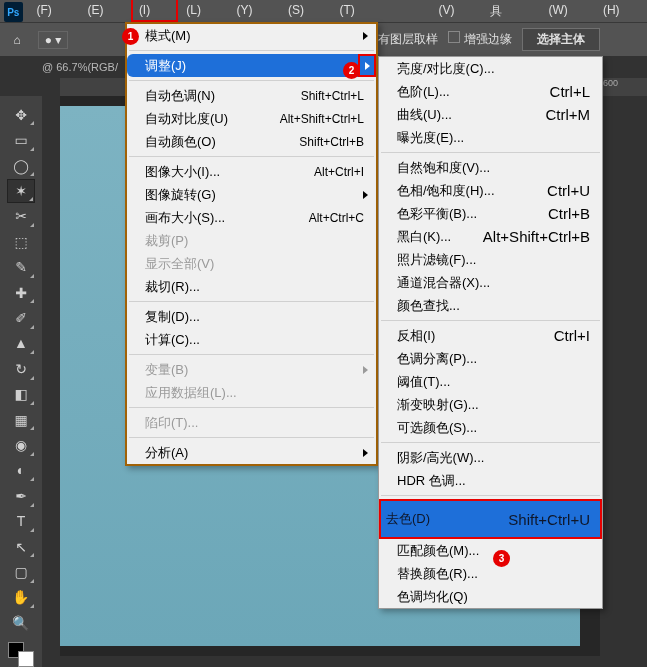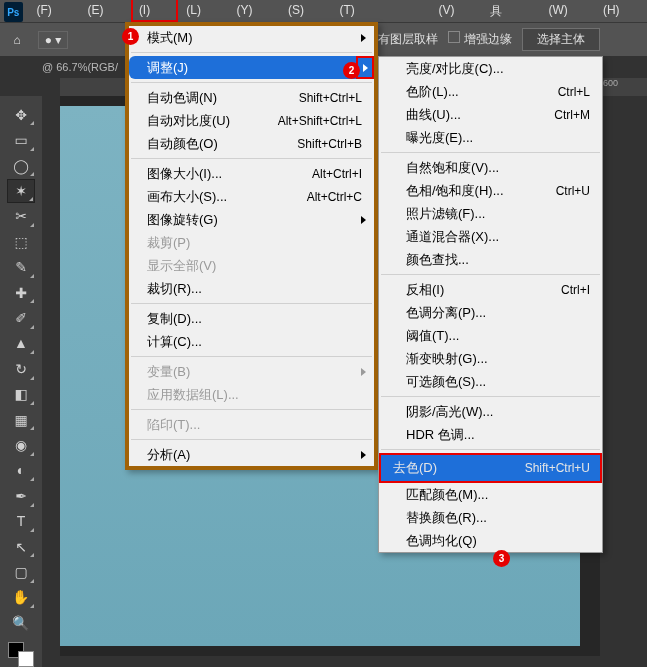--- a/index.html
+++ b/index.html
@@ -8,56 +8,56 @@
 .menubar { height: 22px; background: #535353; display: flex; align-items: flex-end; padding-left: 4px; font-size: 12px; color: #e0e0e0; }
 .menubar .logo { width: 20px; height: 20px; background: #001e36; color: #31a8ff; display: flex; align-items: center; justify-content: center; font-size: 10px; font-weight: bold; margin-right: 6px; border-radius: 2px; }
 .menubar .mitem { padding: 2px 8px; cursor: default; }
 .menubar .mitem.active { border: 2px solid #e60000; padding: 0 6px; }
 
 .optbar { height: 34px; background: #535353; border-top: 1px solid #383838; display: flex; align-items: center; padding-left: 6px; font-size: 12px; color: #e0e0e0; gap: 10px; }
 .optbar .home { width: 22px; height: 22px; display: flex; align-items: center; justify-content: center; }
 .optbar .brush { width: 30px; height: 18px; border: 1px solid #666; display: flex; align-items: center; justify-content: center; }
 .optbar .chk { width: 12px; height: 12px; border: 1px solid #888; display: inline-block; margin-right: 4px; }
 .optbar .chk.on { background: #5aa; }
-.optbar .btn { border: 1px solid #707070; padding: 2px 14px; background: #454545; }
+.optbar .btn { border: 1px solid #707070; padding: 2px 14px; background: #454545; font-weight: bold; }
 
 .doc-tab { height: 22px; background: #323232; color: #b8b8b8; font-size: 11px; display: flex; align-items: center; padding-left: 42px; }
 
 .ruler-h { position: absolute; left: 60px; right: 0; top: 78px; height: 18px; background: #424242; font-size: 9px; color: #aaa; display: flex; overflow: hidden; }
 .ruler-h span { width: 50px; flex-shrink: 0; border-left: 1px solid #666; padding-left: 2px; }
 
 .tools-col { position: absolute; left: 0; top: 56px; bottom: 0; width: 36px; background: #535353; display: flex; flex-direction: column; align-items: center; padding-top: 6px; }
 .tools-col.sec { left: 0; top: 96px; width: 42px; background: #424242; }
 .tool { width: 28px; height: 24px; margin: 1px 0; display: flex; align-items: center; justify-content: center; color: #d0d0d0; font-size: 14px; position: relative; }
 .tool.sel { background: #333; border: 1px solid #222; }
 .tool .corner { position: absolute; right: 1px; bottom: 1px; width: 0; height: 0; border-right: 4px solid #aaa; border-top: 4px solid transparent; }
 .swatches { margin-top: 6px; width: 26px; height: 26px; position: relative; }
 .swatches .fg { position: absolute; left: 0; top: 0; width: 16px; height: 16px; background: #000; border: 1px solid #888; }
 .swatches .bg { position: absolute; right: 0; bottom: 0; width: 16px; height: 16px; background: #fff; border: 1px solid #888; }
 
 .canvas { position: absolute; left: 60px; top: 96px; width: 540px; height: 560px; background: #262626; }
 .image { position: absolute; left: 0; top: 10px; width: 520px; height: 540px; background: linear-gradient(180deg,#7db3c2,#6ca7b8); }
 
 .badge { position: absolute; width: 17px; height: 17px; border-radius: 50%; background: #e60000; color: #fff; font-size: 10px; font-weight: bold; display: flex; align-items: center; justify-content: center; z-index: 50; }
 
-.image-menu { position: absolute; left: 125px; top: 22px; width: 253px; background: #f0f0f0; border: 4px solid #a16207; box-shadow: 3px 3px 6px rgba(0,0,0,.3); font-size: 13px; color: #000; z-index: 30; }
+.image-menu { position: absolute; left: 125px; top: 22px; width: 253px; background: #f0f0f0; border: 2px solid #a16207; box-shadow: 3px 3px 6px rgba(0,0,0,.3); font-size: 13px; color: #000; z-index: 30; }
 .image-menu .row { height: 23px; display: flex; align-items: center; padding: 0 12px 0 18px; position: relative; }
 .image-menu .row.hov { background: #1e6fd9; color: #fff; border-radius: 6px; }
 .image-menu .row.dis { color: #9a9a9a; }
 .image-menu .sep { height: 1px; background: #d0d0d0; margin: 3px 2px; }
 .image-menu .sc { margin-left: auto; font-size: 12px; text-align: center; }
 .image-menu .sub-arrow { position: absolute; right: 8px; width: 0; height: 0; border-left: 5px solid currentColor; border-top: 4px solid transparent; border-bottom: 4px solid transparent; }
 .image-menu .row.hov .sub-arrow { border-left-color: #fff; }
 .arrow-box { position: absolute; right: 0; top: 0; bottom: 0; width: 18px; border: 2px solid #e60000; display: flex; align-items: center; justify-content: center; }
 
 .adjust-menu { position: absolute; left: 378px; top: 56px; width: 225px; background: #f0f0f0; border: 1px solid #999; box-shadow: 3px 3px 6px rgba(0,0,0,.3); font-size: 13px; color: #000; z-index: 30; }
-.adjust-menu .row { height: 23px; display: flex; align-items: center; padding: 0 12px 0 27px; }
-.adjust-menu .row.hov { background: #1e6fd9; color: #e5e5e5; border: 2px solid #e60000; padding: 0 10px 0 12px; height: 30px; }
+.adjust-menu .row { height: 23px; display: flex; align-items: center; padding: 0 12px 0 18px; }
+.adjust-menu .row.hov { background: #1e6fd9; color: #0f172a; border: 2px solid #e60000; padding: 0 10px 0 5px; height: 40px; }
 .adjust-menu .sep { height: 1px; background: #d0d0d0; margin: 3px 2px; }
-.adjust-menu .sc { margin-left: auto; font-size: 12px; }
+.adjust-menu .sc { margin-left: auto; font-size: 15px; }
 </style>
 </head>
 <body>
 
 <div class="menubar">
   <div class="logo">Ps</div>
   <div id="menubar-items" style="display: flex;">
       <span class="mitem">文件(F)</span>
       <span class="mitem">编辑(E)</span>
       <span class="mitem active">图像(I)</span>
@@ -149,27 +149,27 @@
     <div class="row">
       <span>自动颜色(O)</span>
       <span class="sc">Shift+Ctrl+B</span>
     </div>
     <div class="sep"></div>
     <div class="row">
       <span>图像大小(I)...</span>
       <span class="sc">Alt+Ctrl+I</span>
     </div>
     <div class="row">
+      <span>图像旋转(G)</span>
+      <span class="sub-arrow"></span>
+    </div>
+    <div class="row">
       <span>画布大小(S)...</span>
       <span class="sc">Alt+Ctrl+C</span>
     </div>
-    <div class="row">
-      <span>图像旋转(G)</span>
-      <span class="sub-arrow"></span>
-    </div>
     <div class="row dis">
       <span>裁剪(P)</span>
     </div>
     <div class="row dis">
       <span>显示全部(V)</span>
     </div>
     <div class="row">
       <span>裁切(R)...</span>
     </div>
     <div class="sep"></div>
@@ -212,20 +212,28 @@
     <div class="row">
       <span>曝光度(E)...</span>
     </div>
     <div class="sep"></div>
     <div class="row">
       <span>自然饱和度(V)...</span>
     </div>
     <div class="row">
       <span>色相/饱和度(H)...</span>
       <span class="sc">Ctrl+U</span>
+    </div>
+    <div class="row">
+      <span>色彩平衡(B)...</span>
+      <span class="sc">Ctrl+B</span>
+    </div>
+    <div class="row">
+      <span>黑白(K)...</span>
+      <span class="sc">Alt+Shift+Ctrl+B</span>
     </div>
     <div class="row">
       <span>照片滤镜(F)...</span>
     </div>
     <div class="row">
       <span>通道混合器(X)...</span>
     </div>
     <div class="row">
       <span>颜色查找...</span>
     </div>

